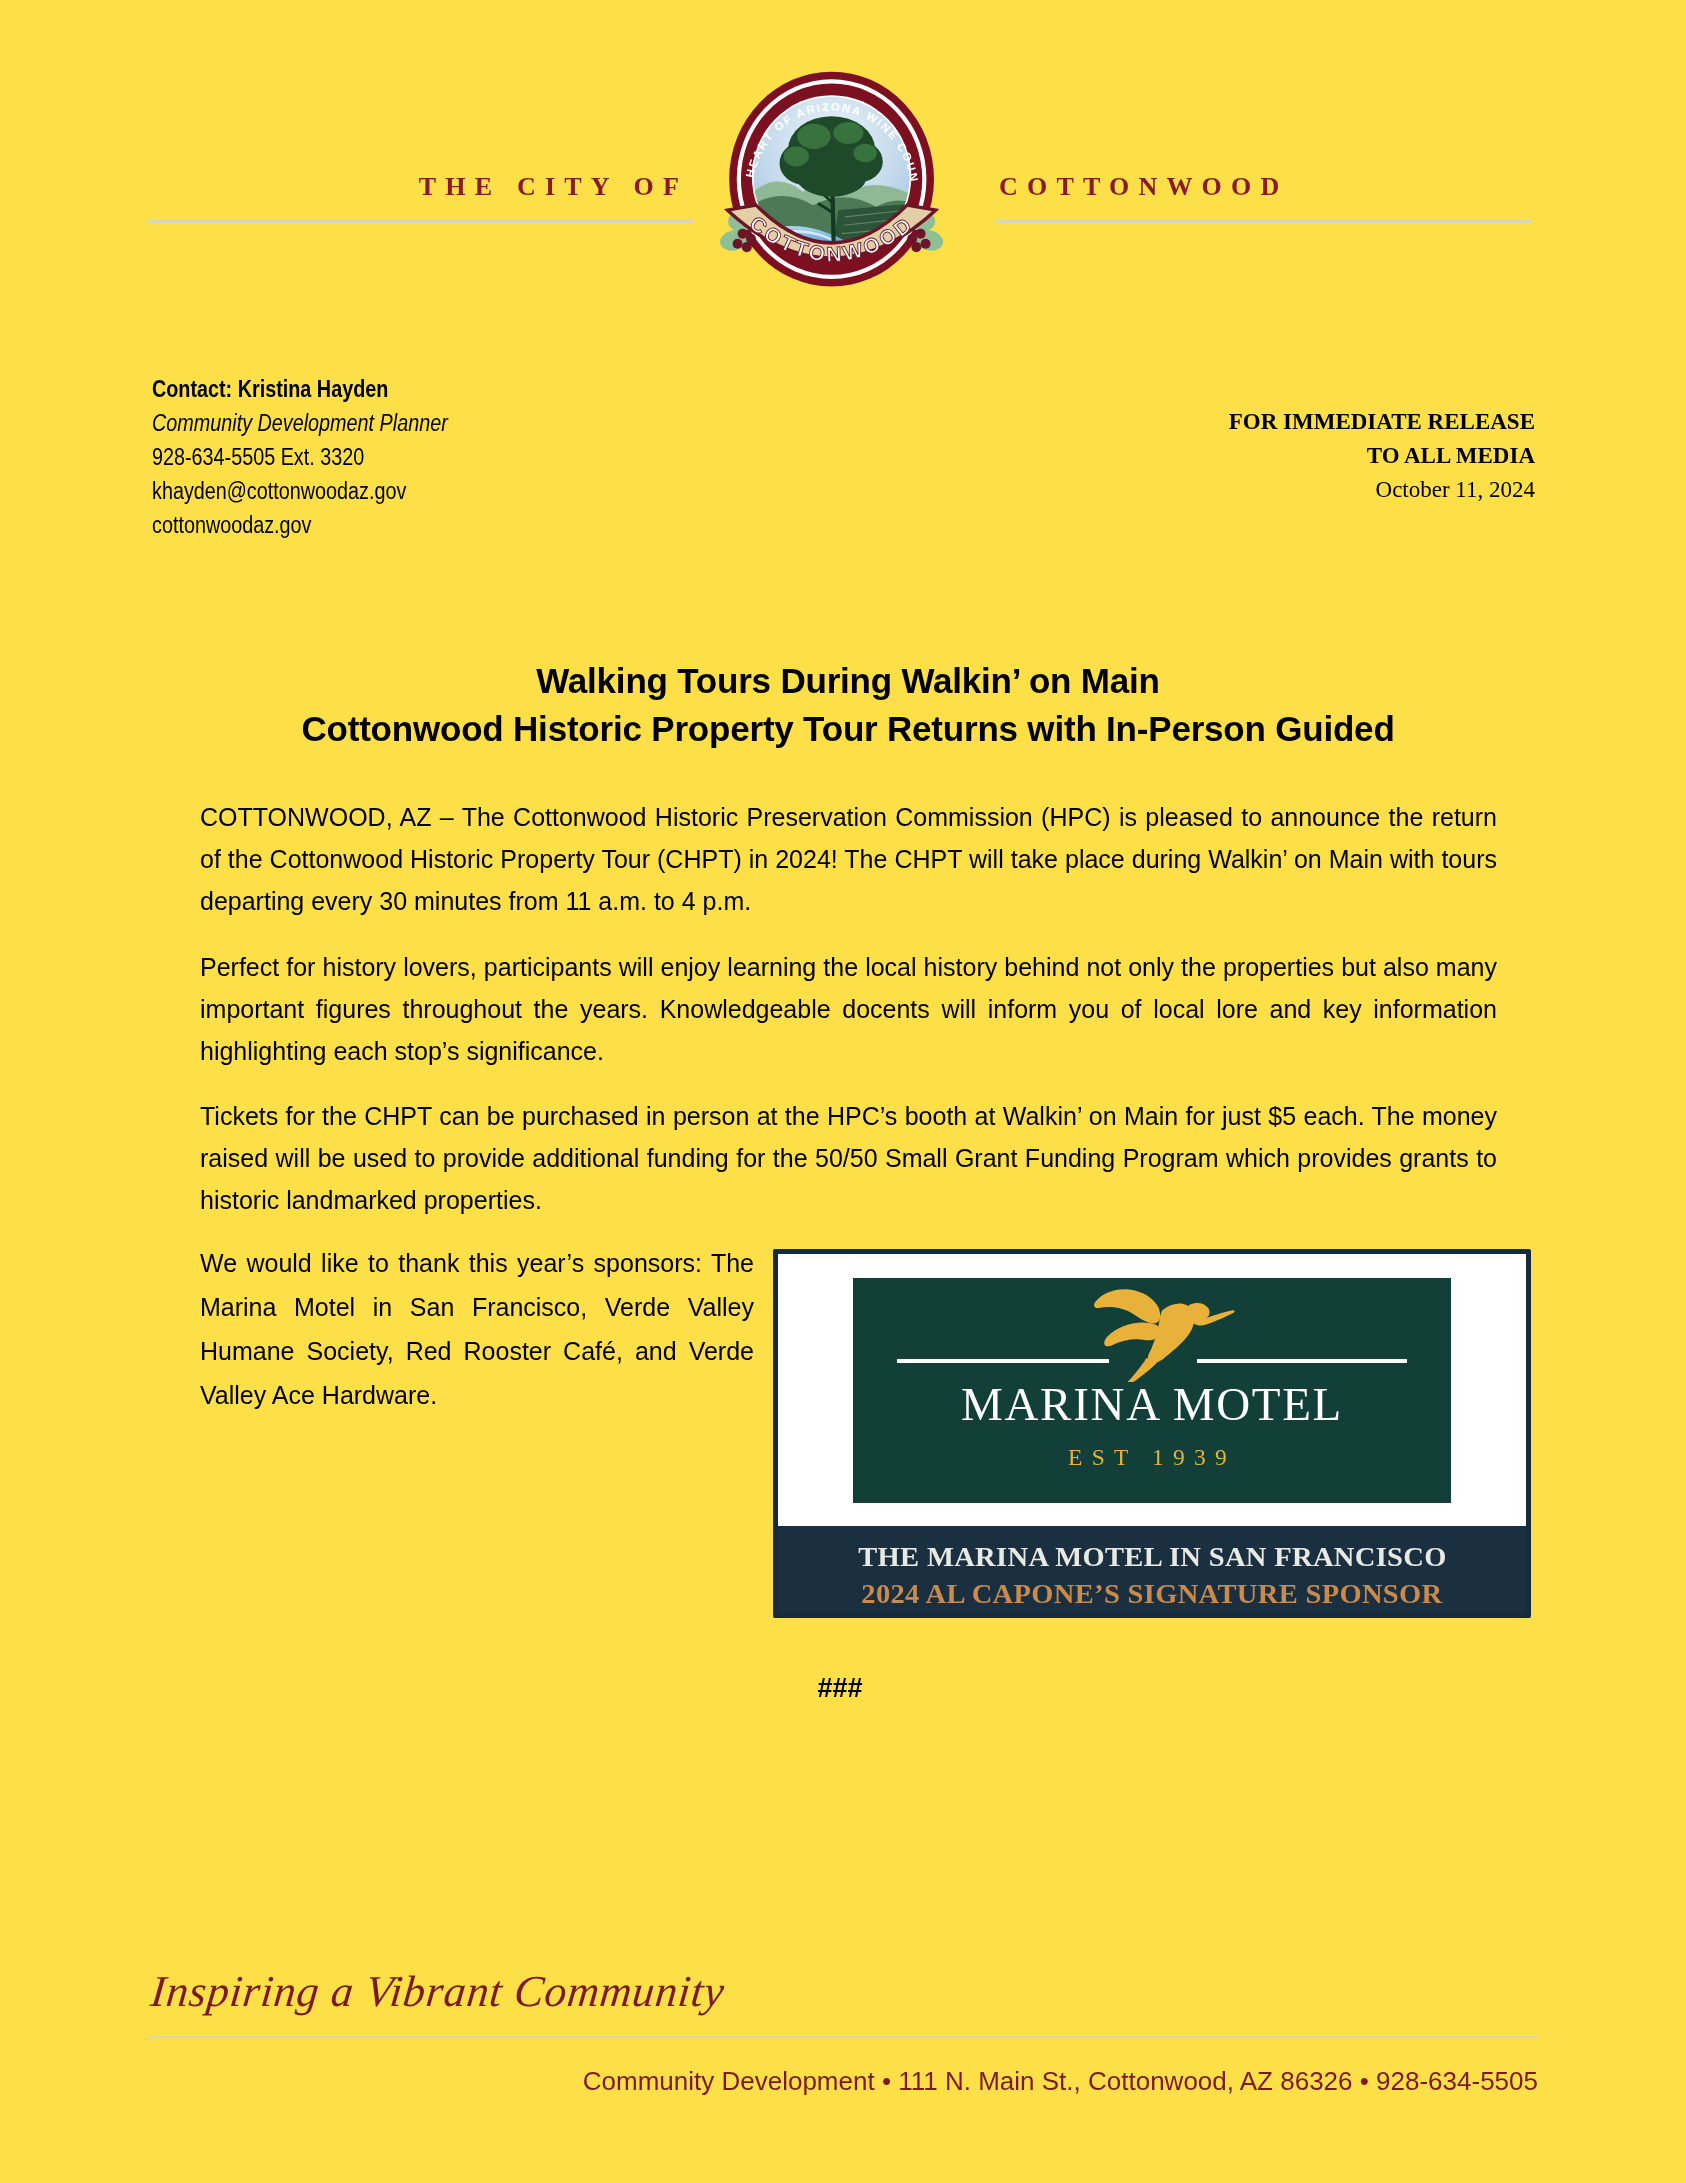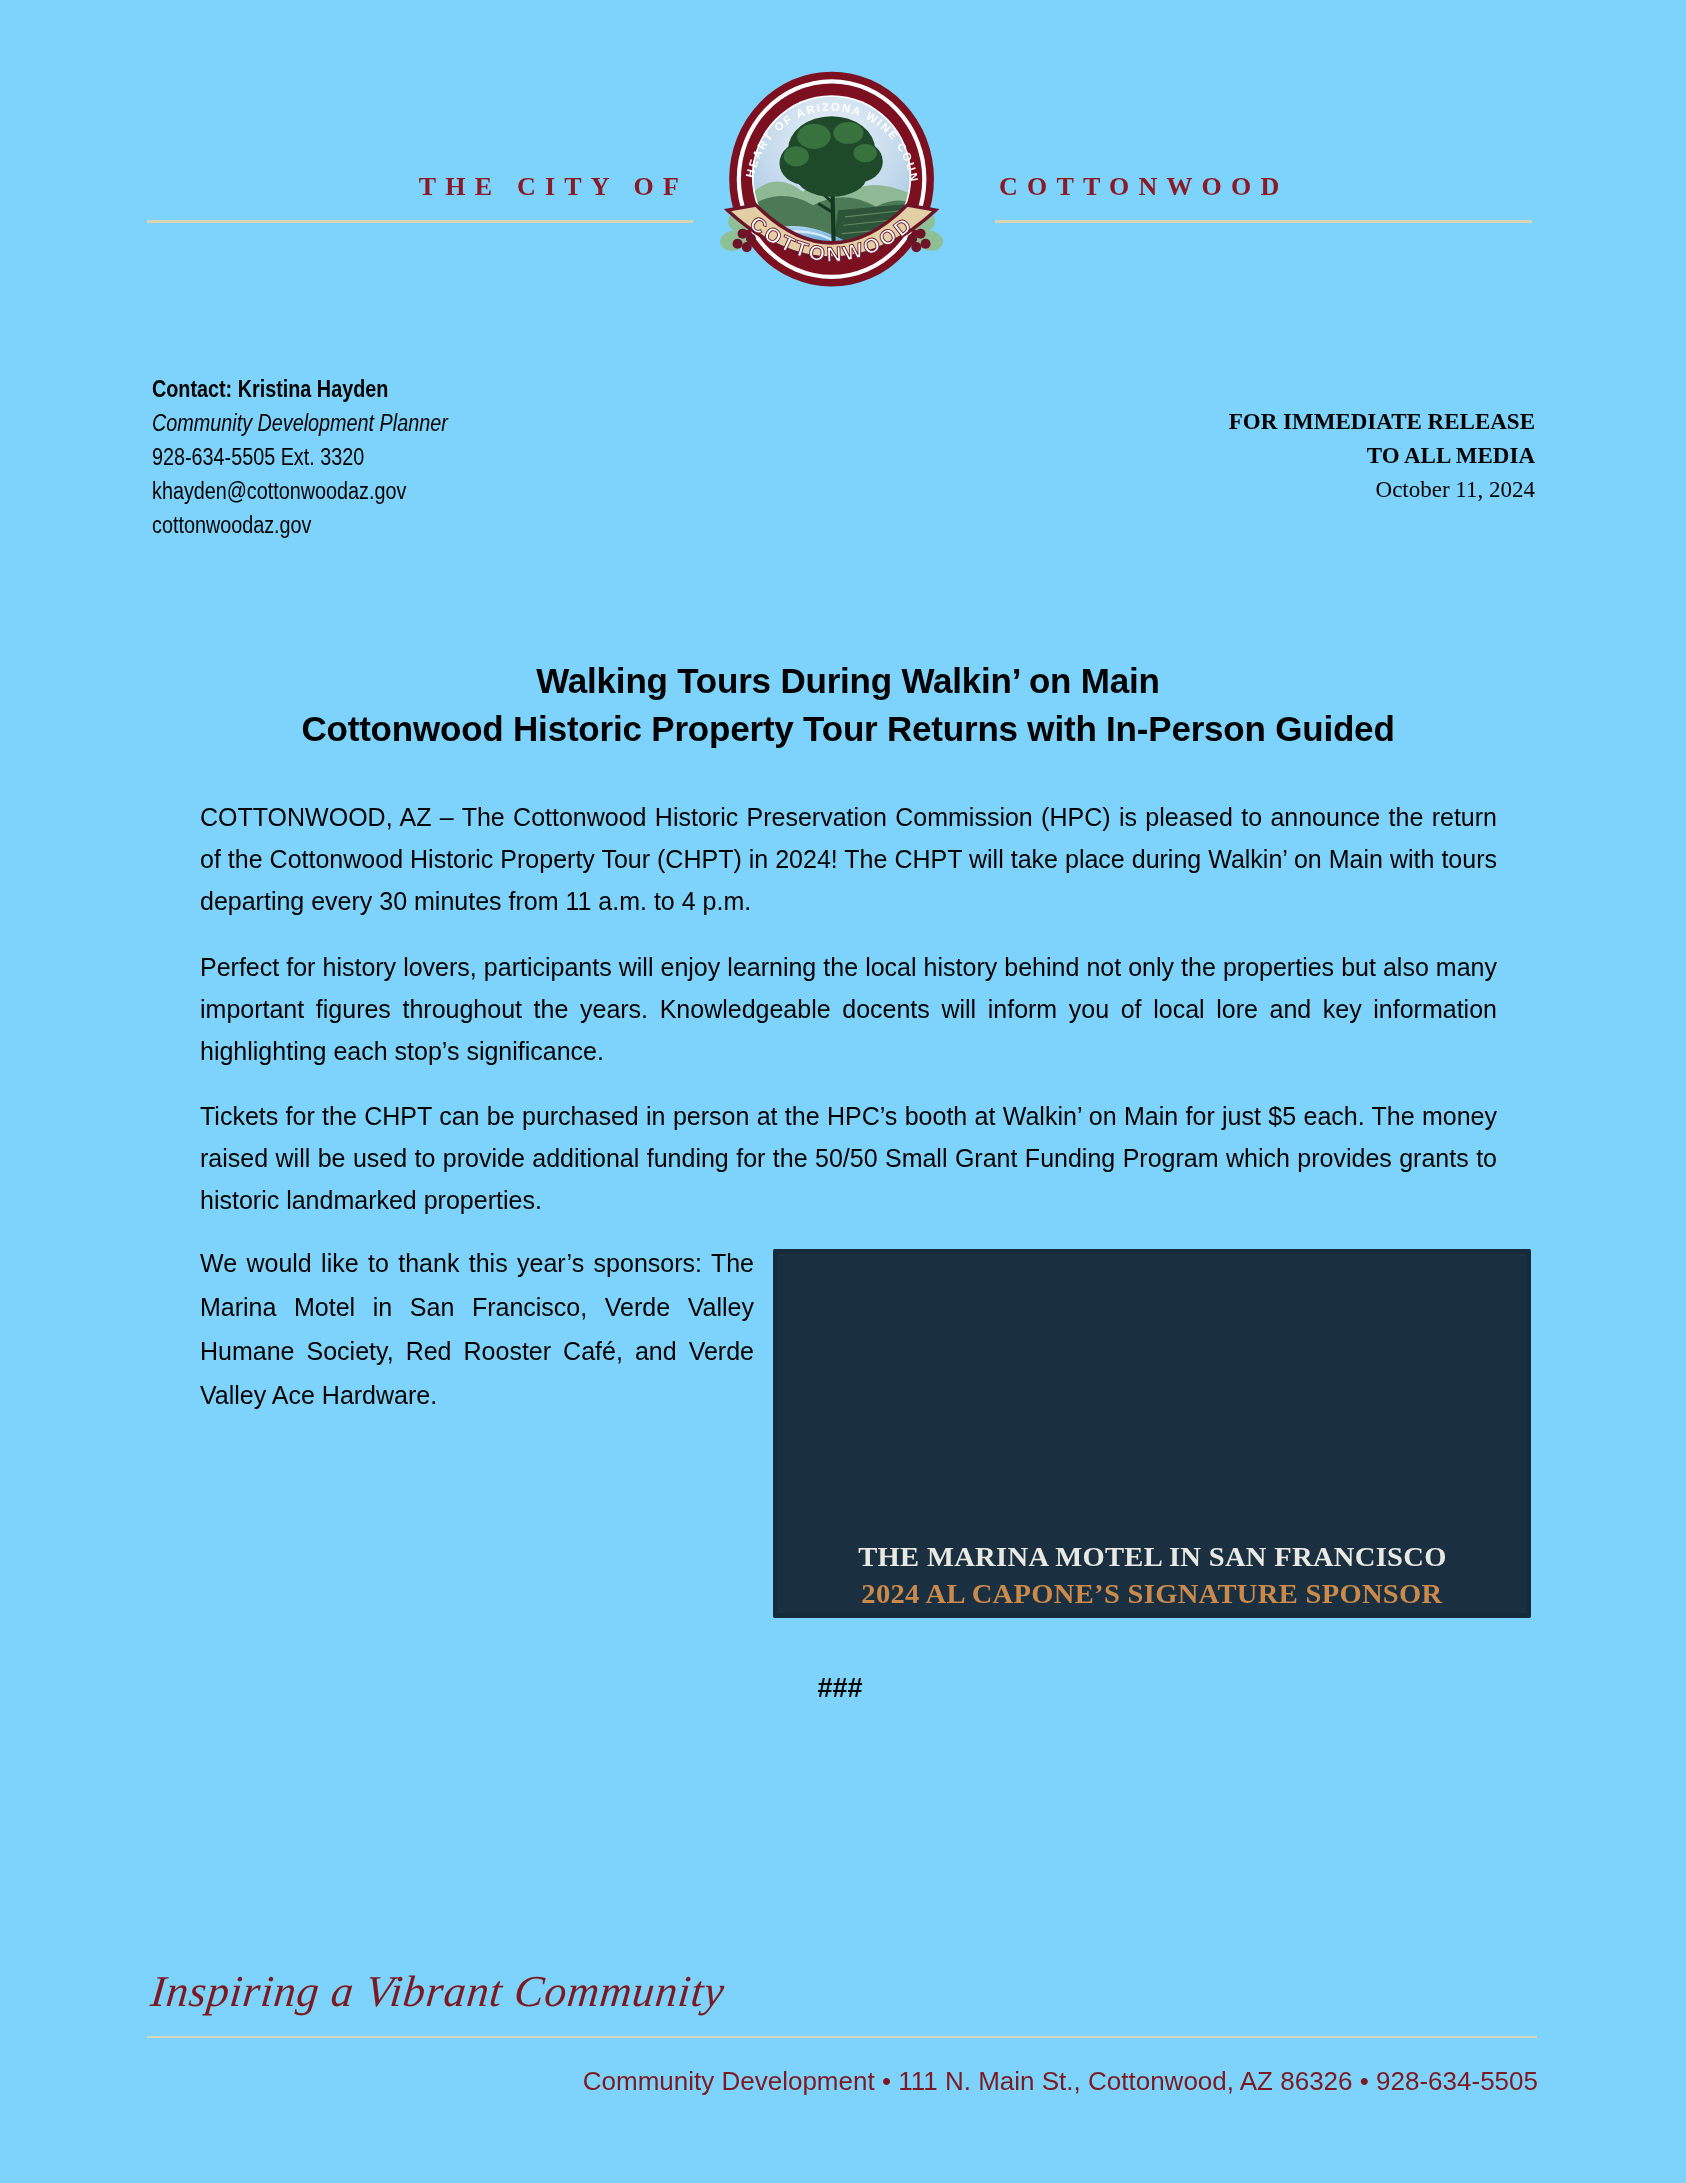--- a/index.html
+++ b/index.html
@@ -8,21 +8,21 @@
     background: #ffffff;
   }
   body {
     font-family: "Liberation Sans", sans-serif;
     color: #000000;
   }
   #page {
     position: relative;
     width: 1687px;
     height: 2183px;
-    background: #7dd3fc;
+    background: #fde047;
     overflow: hidden;
   }
 
   
   .header {
     position: absolute;
     left: 0;
     top: 0;
     width: 1687px;
     height: 327px;
@@ -439,20 +439,52 @@
     <p class="para">Perfect for history lovers, participants will enjoy learning the local history behind not only the properties but also many important figures throughout the years. Knowledgeable docents will inform you of local lore and key information highlighting each stop’s significance.</p>
     <p class="para last">Tickets for the CHPT can be purchased in person at the HPC’s booth at Walkin’ on Main for just $5 each. The money raised will be used to provide additional funding for the 50/50 Small Grant Funding Program which provides grants to historic landmarked properties.</p>
   </div>
 
   <div class="narrow-col">
     <p class="para-narrow">We would like to thank this year’s sponsors: The Marina Motel in San Francisco, Verde Valley Humane Society, Red Rooster Café, and Verde Valley Ace Hardware.</p>
   </div>
 
   <div class="sponsor">
     <div class="sponsor-inner">
+      <div class="sponsor-top">
+        <div class="sponsor-card">
+
+          <svg class="bird-wrap" viewBox="0 0 210 120">
+            <g fill="#E8B13A">
+
+              <path d="M118 34 C131 24 146 24 153 34 C158 42 156 55 147 66 C139 76 127 86 118 93
+                       C112 97 107 99 103 98 C99 96 99 90 103 83 C108 73 112 58 114 46 C115 40 116 36 118 34 Z"></path>
+
+              <path d="M150 28 C158 24 168 26 172 32 C175 36 174 41 170 44
+                       C178 41 190 37 200 35 C203 34 205 36 202 38 C192 43 178 49 169 52
+                       C160 55 151 50 148 42 C146 36 147 30 150 28 Z"></path>
+
+              <path d="M112 30 C106 20 94 12 78 10 C62 8 46 14 38 24 C34 29 36 33 42 32
+                       C56 29 72 32 84 40 C94 47 104 52 110 50 C116 48 116 38 112 30 Z"></path>
+
+              <path d="M110 52 C100 48 84 48 70 54 C56 60 48 68 48 74 C48 78 52 79 58 76
+                       C70 70 84 68 96 70 C106 72 113 68 114 62 C115 57 113 54 110 52 Z"></path>
+
+              <path d="M104 92 C96 102 86 112 80 118 C77 121 79 123 83 120
+                       C92 114 102 106 109 99 C113 95 112 90 109 89 C107 88 105 90 104 92 Z"></path>
+              <path d="M97 94 C90 104 82 114 77 119 C74 122 77 124 80 121
+                       C88 115 96 107 101 100 C104 96 102 92 99 92 C98 92 97 93 97 94 Z"></path>
+            </g>
+          </svg>
+
+          <div class="card-rule left"></div>
+          <div class="card-rule right"></div>
+          <div class="card-name">MARINA MOTEL</div>
+          <div class="card-est">EST 1939</div>
+        </div>
+      </div>
       <div class="sponsor-bottom">
         <div class="sponsor-line1">THE MARINA MOTEL IN SAN FRANCISCO</div>
         <div class="sponsor-line2">2024 AL CAPONE’S SIGNATURE SPONSOR</div>
       </div>
     </div>
   </div>
 
   <div class="endmark">###</div>
 
   <div class="footer"></div>

